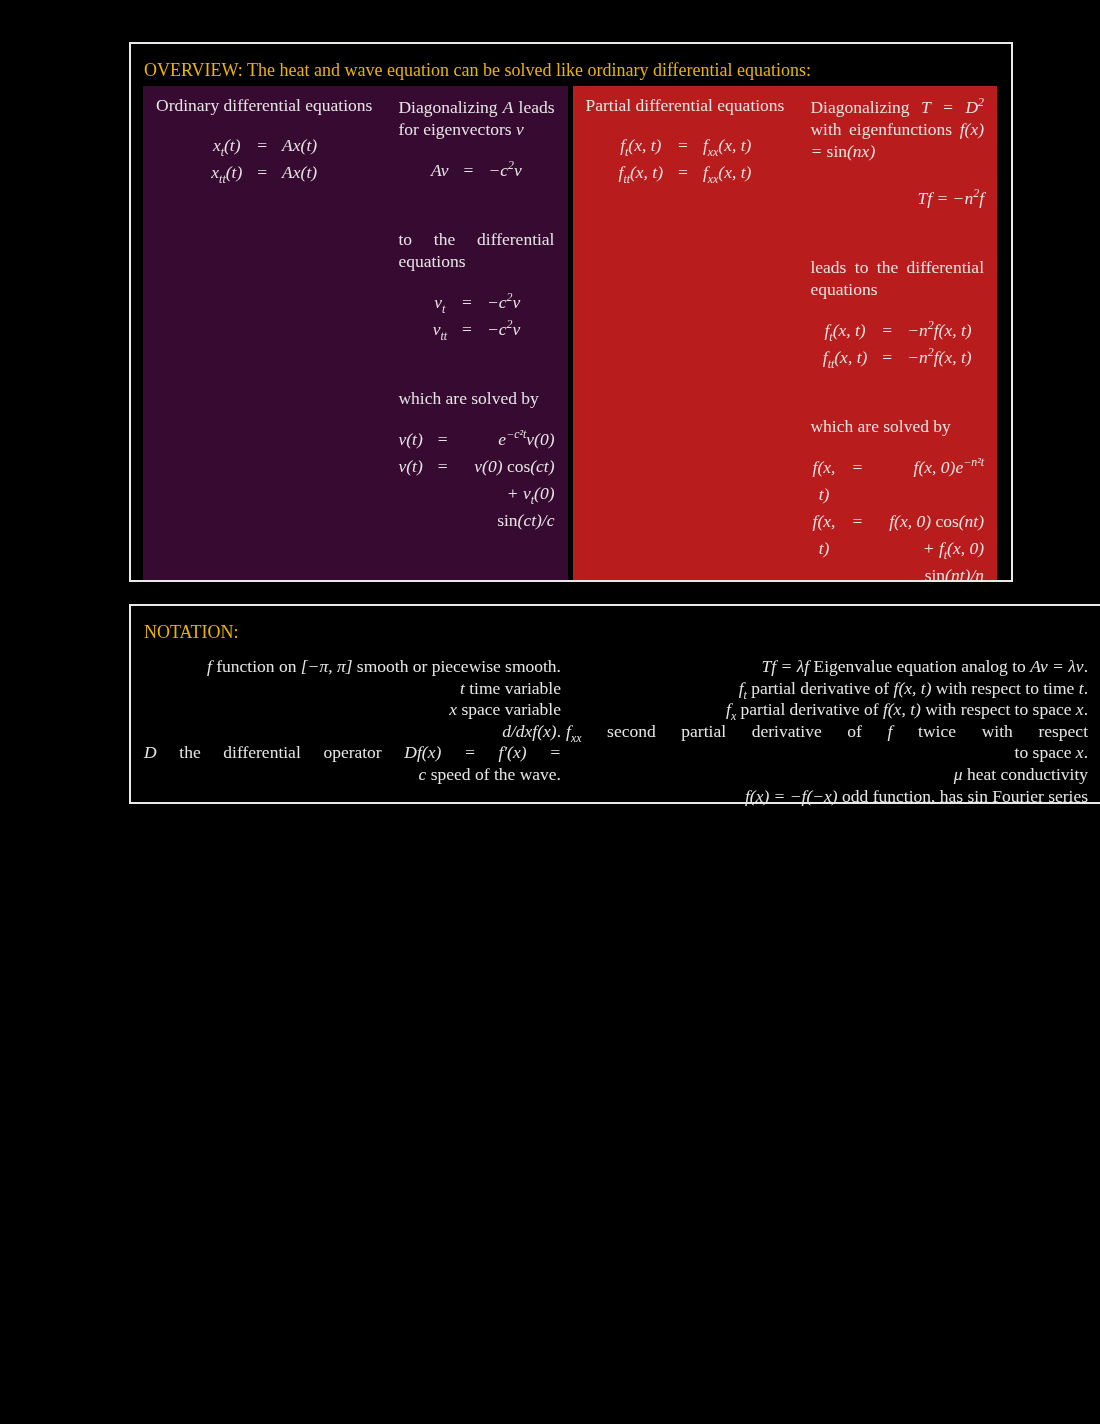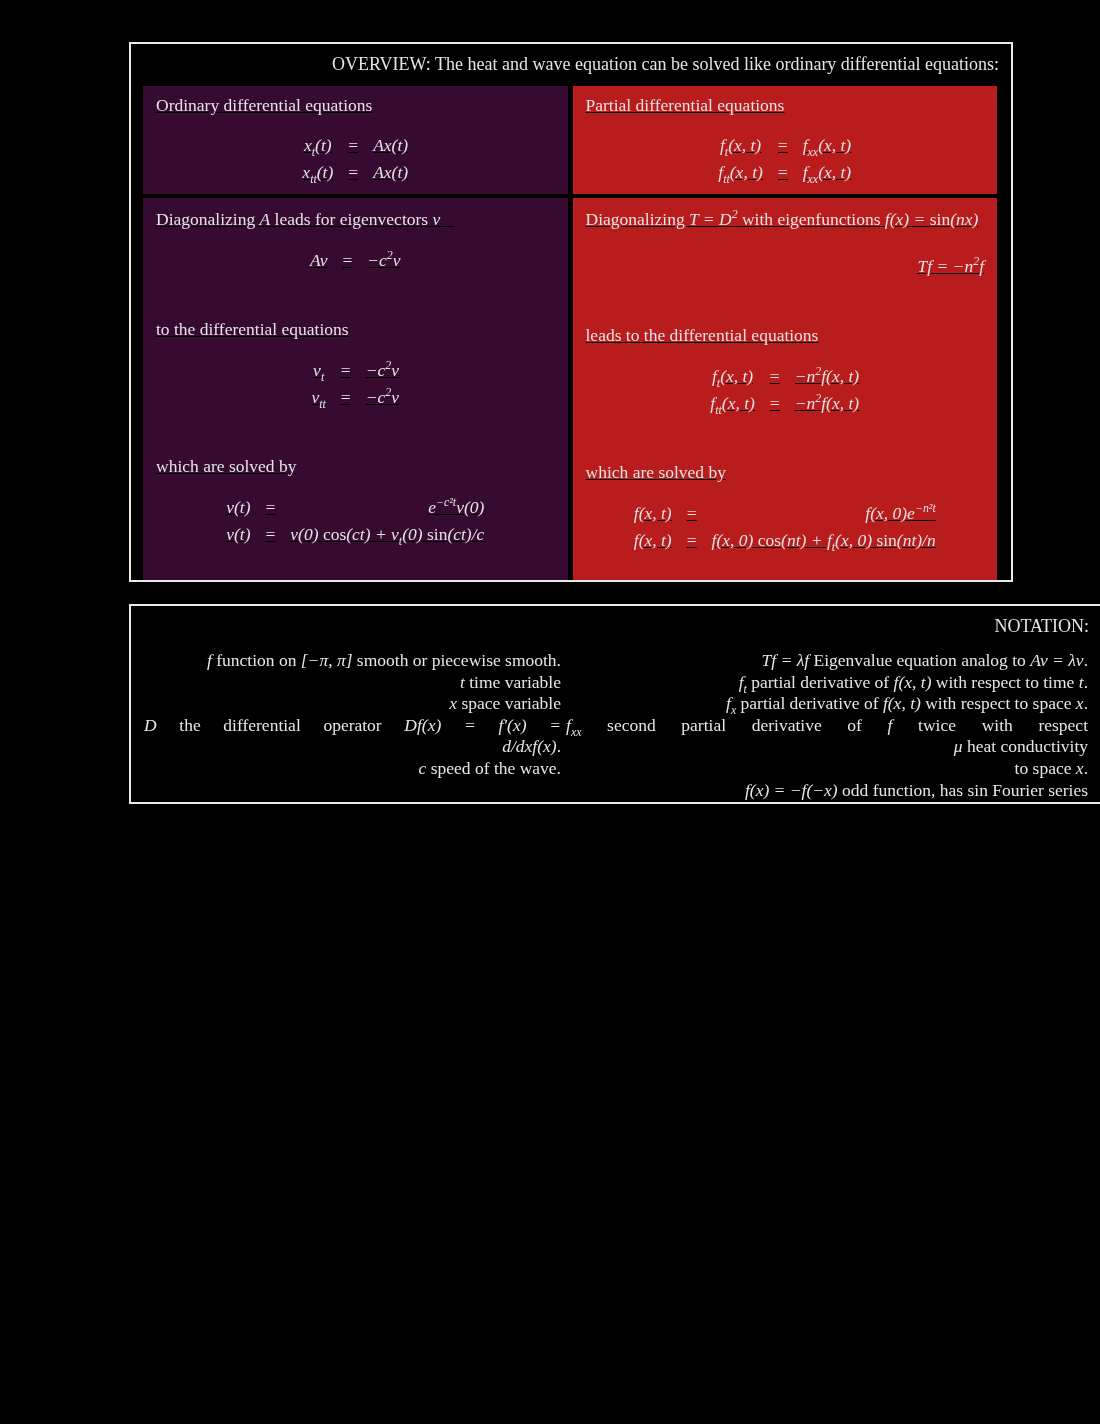--- a/index.html
+++ b/index.html
@@ -4,24 +4,24 @@
 <style>
   html,body{margin:0;padding:0;background:#000;}
   body{width:1100px;height:1424px;position:relative;overflow:hidden;
        font-family:"Liberation Serif","DejaVu Serif",serif;}
   .canvas{position:absolute;inset:0;width:1100px;height:1424px;background:#000;}
 
   .box{position:absolute;box-sizing:border-box;border:2px solid #e9e9e9;background:#000;}
   .overview-box{left:129px;top:42px;width:884px;height:540px;}
   .notation-box{left:129px;top:604px;width:974px;height:200px;}
 
-  .box-title{color:#e5e5e5;font-size:18px;line-height:22px;padding:9px 12px 0 13px;text-align:right;}
+  .box-title{color:#eab308;font-size:18px;line-height:22px;padding:15px 12px 0 13px;}
 
   .panels{position:absolute;left:12px;top:42px;width:854px;height:494px;display:flex;gap:5px;}
-  .panel{flex:1;display:flex;flex-direction:column;box-sizing:border-box;text-decoration:underline;}
+  .panel{flex:1;display:flex;flex-direction:row;box-sizing:border-box;}
   .panel-purple{background:#370b31;}
   .panel-olive{background:#b91c1c;}
   .panel-sec{box-sizing:border-box;overflow:hidden;}
   .sec1{height:108px;}
   .divider{height:4px;background:#000;flex:none;}
   .sec2{flex:1;padding:8px 13px 20px 13px;}
   .panel-heading{color:#e4e4e4;font-size:17.5px;line-height:22px;padding:8px 13px 0 13px;}
 
   .ptext{color:#e4e4e4;font-size:17.5px;line-height:22px;margin:44px 0 0 0;text-align:justify;}
   .sec2 .ptext:first-child{margin-top:2px;}
@@ -168,29 +168,29 @@
     </div>
   </section>
 
   <section class="box notation-box">
     <div class="box-title">NOTATION:</div>
     <div class="notation-cols">
       <div class="ncol ncol-left">
           <div class="nline"><span class="m">f</span> function on <span class="m">[−π, π]</span> smooth or piecewise smooth.</div>
           <div class="nline"><span class="m">t</span> time variable</div>
           <div class="nline"><span class="m">x</span> space variable</div>
+          <div class="nline"><span class="m">d/dxf(x)</span>.</div>
           <div class="nline just"><span class="m">D</span> the differential operator <span class="m">Df(x)</span> <span class="m">=</span> <span class="m">f′(x)</span> <span class="m">=</span></div>
-          <div class="nline"><span class="m">d/dxf(x)</span>.</div>
           <div class="nline"><span class="m">c</span> speed of the wave.</div>
         </div>
       <div class="ncol ncol-right">
           <div class="nline"><span class="m">Tf = λf</span> Eigenvalue equation analog to <span class="m">Av = λv</span>.</div>
           <div class="nline"><span class="m">f<sub>t</sub></span> partial derivative of <span class="m">f(x, t)</span> with respect to time <span class="m">t</span>.</div>
           <div class="nline"><span class="m">f<sub>x</sub></span> partial derivative of <span class="m">f(x, t)</span> with respect to space <span class="m">x</span>.</div>
           <div class="nline just"><span class="m">f<sub>xx</sub></span> second partial derivative of <span class="m">f</span> twice with respect</div>
+          <div class="nline">to space <span class="m">x</span>.</div>
           <div class="nline"><span class="m">μ</span> heat conductivity</div>
-          <div class="nline">to space <span class="m">x</span>.</div>
           <div class="nline"><span class="m">f(x) = −f(−x)</span> odd function, has sin Fourier series</div>
         </div>
     </div>
   </section>
 
 </div>
 
 </body></html>

